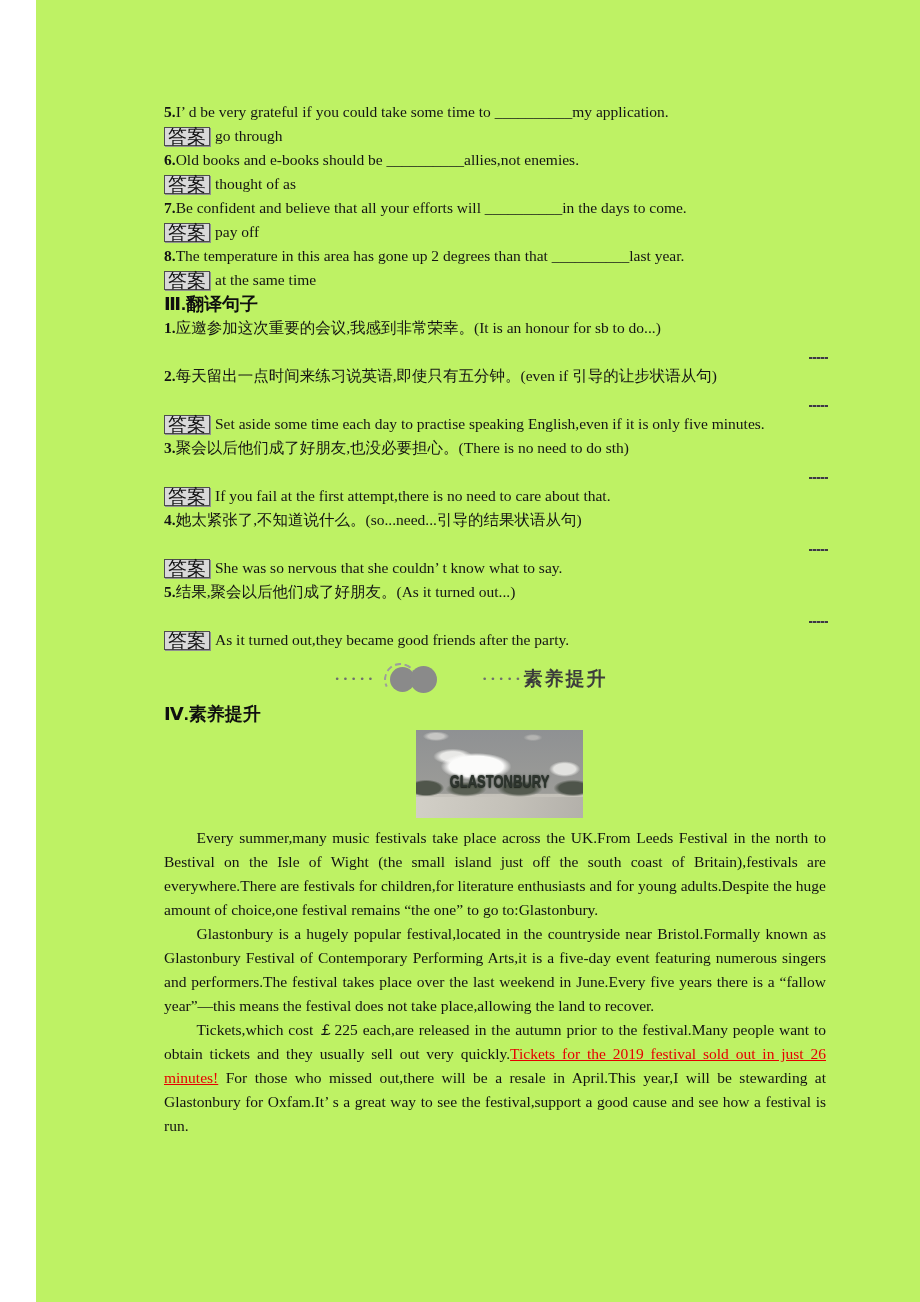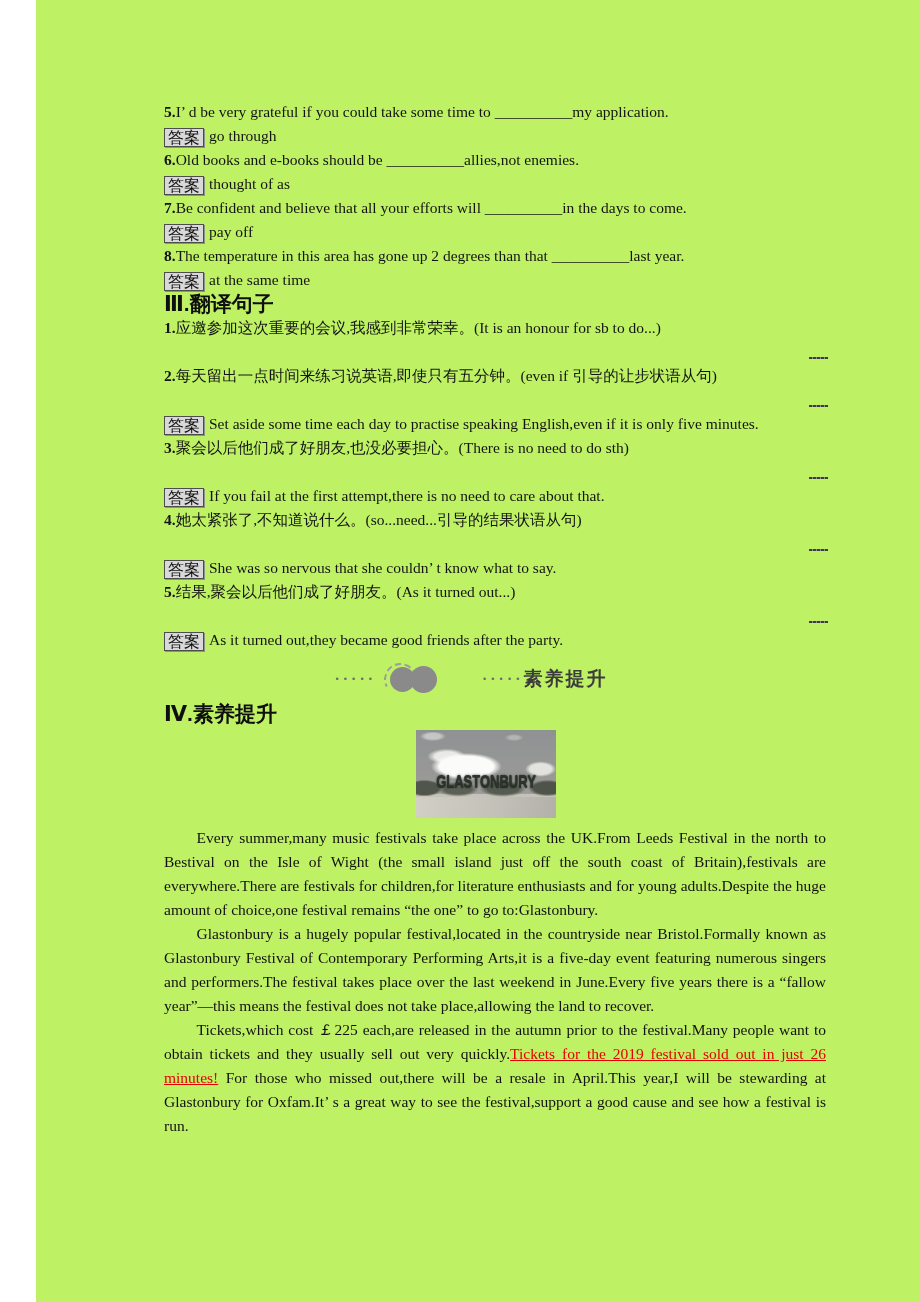--- a/index.html
+++ b/index.html
@@ -15,36 +15,36 @@
     margin-left:36px;
   }
   .line { line-height:24px; white-space:nowrap; }
   .num { font-weight:bold; }
   .ans-box {
     display:inline-block;
     background:#d9d9d9;
     border:1px solid #4d4d4d;
     box-shadow:1px 1px 0 #8f8f8f;
     font-family:"Liberation Sans","DejaVu Sans",sans-serif;
-    font-size:16px; line-height:17px;
+    font-size:19px; line-height:17px;
     padding:0 3px;
     margin-right:5px;
     vertical-align:-2px;
     color:#111;
   }
   .blank-line { position:relative; height:24px; }
   .line-tail {
     position:absolute; right:-2px; bottom:5px;
     width:19px; height:2px;
     background:repeating-linear-gradient(90deg,#3d3d3d 0 3px,#8a8a8a 3px 4px);
   }
   .sec-title {
     line-height:24px;
     font-family:"Liberation Sans","DejaVu Sans",sans-serif;
-    font-weight:bold; font-size:21px; color:#0f0f0f;
+    font-weight:bold; font-size:18px; color:#0f0f0f;
     white-space:nowrap;
   }
   
   .divider {
     margin-top:12px; height:30px;
     display:flex; align-items:center; justify-content:center;
     transform:translateX(-24px);
   }
   .dots {
     font-family:"DejaVu Sans",sans-serif;
@@ -72,21 +72,21 @@
   .divider-label {
     font-family:Liberation Serif, serif;
     font-weight:bold; font-size:19px; color:#3c3c3c;
     letter-spacing:2px; line-height:30px;
   }
   .divider-right { display:flex; align-items:center; margin-left:26px; }
   .sec4-title { margin-top:8px; }
   
   .photo {
     position:relative;
-    width:140px; height:88px;
+    width:167px; height:88px;
     margin:4px 0 0 252px;
     overflow:hidden;
     background:linear-gradient(#8f9193 0%, #9c9c98 72%, #c4c1b9 73%, #cfccc4 100%);
   }
   .photo-sky {
     position:absolute; left:0; right:0; top:0; height:72%;
     background:
       radial-gradient(ellipse 52px 20px at 36% 58%, #fbfbfa 52%, rgba(251,251,250,0) 68%),
       radial-gradient(ellipse 30px 12px at 22% 42%, #e9e9e7 40%, rgba(233,233,231,0) 65%),
       radial-gradient(ellipse 24px 12px at 89% 62%, #e2e2df 45%, rgba(226,226,223,0) 65%),

